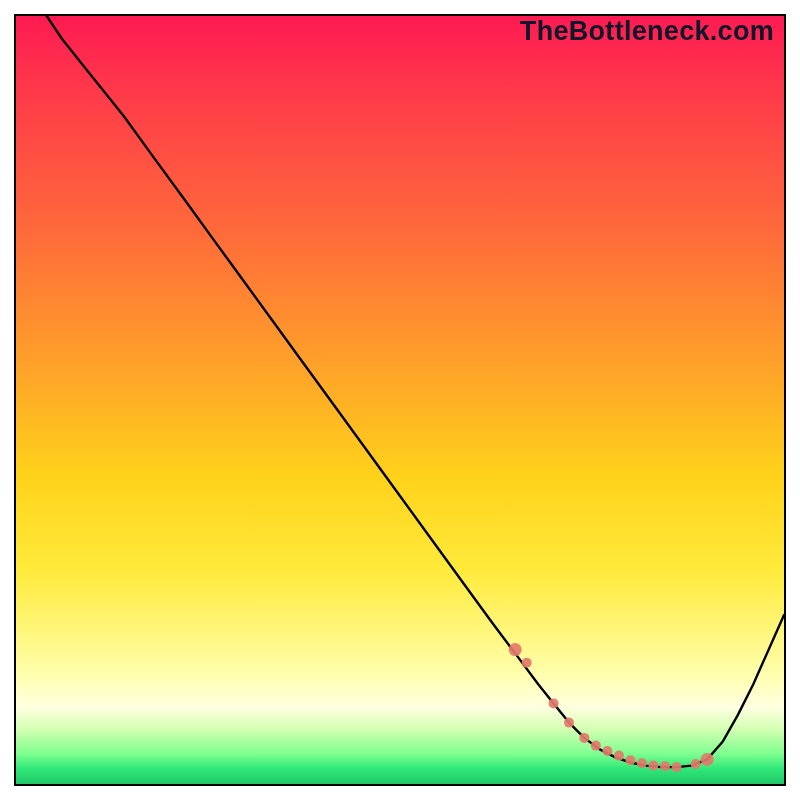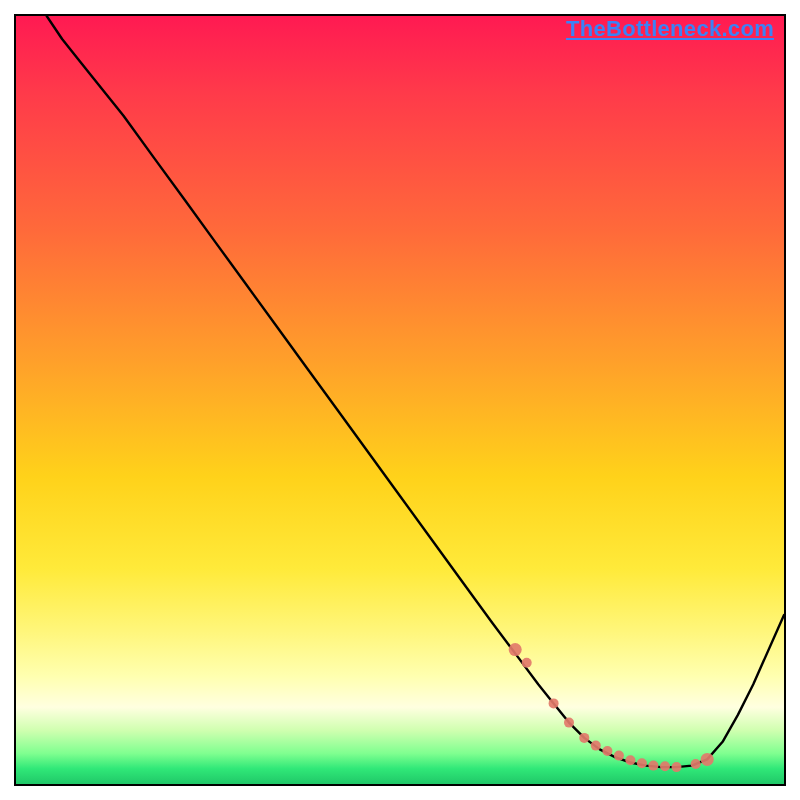--- a/index.html
+++ b/index.html
@@ -44,26 +44,25 @@
       #d0ffb0 93%,
       #80ff90 96%,
       #30e878 98%,
       #20c868 100%
     );
   }
   .watermark {
     position: absolute;
     top: 16px;
     right: 26px;
-    font-size: 22px;
+    font-size: 27px;
     font-weight: 600;
-    color: #3b82f6;
+    color: #0f172a;
     letter-spacing: 0.3px;
     user-select: none;
-    text-decoration: underline;
   }
   svg.curve {
     position: absolute;
     left: 0;
     top: 0;
     width: 100%;
     height: 100%;
   }
 </style>
 </head>

